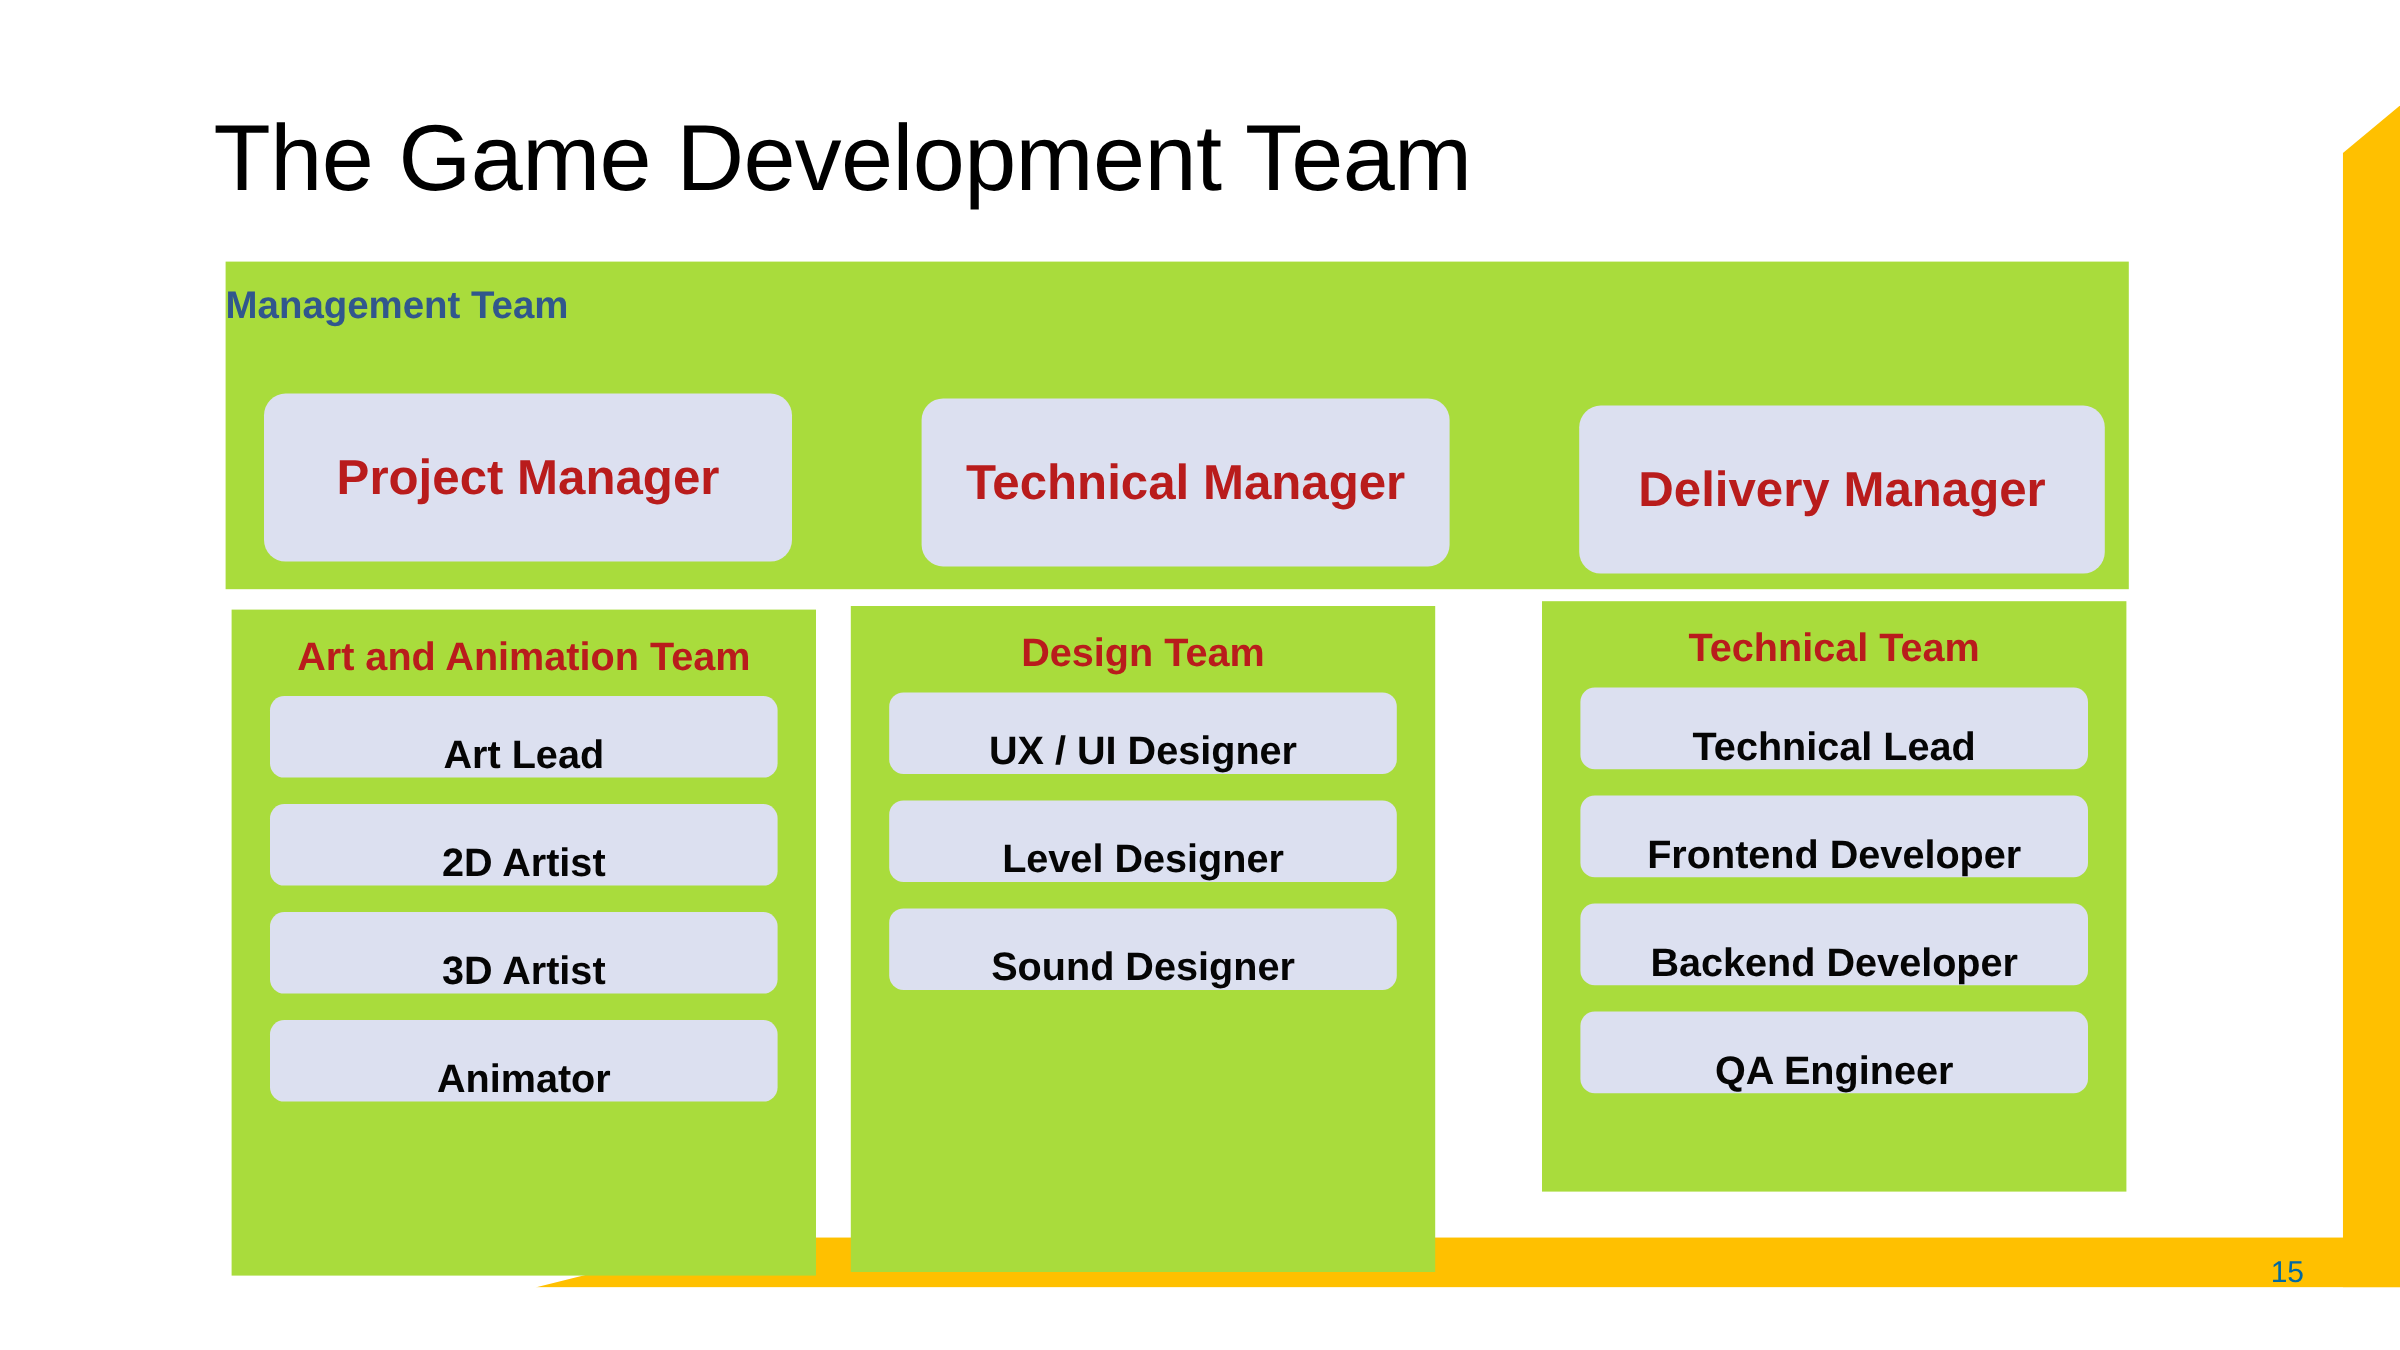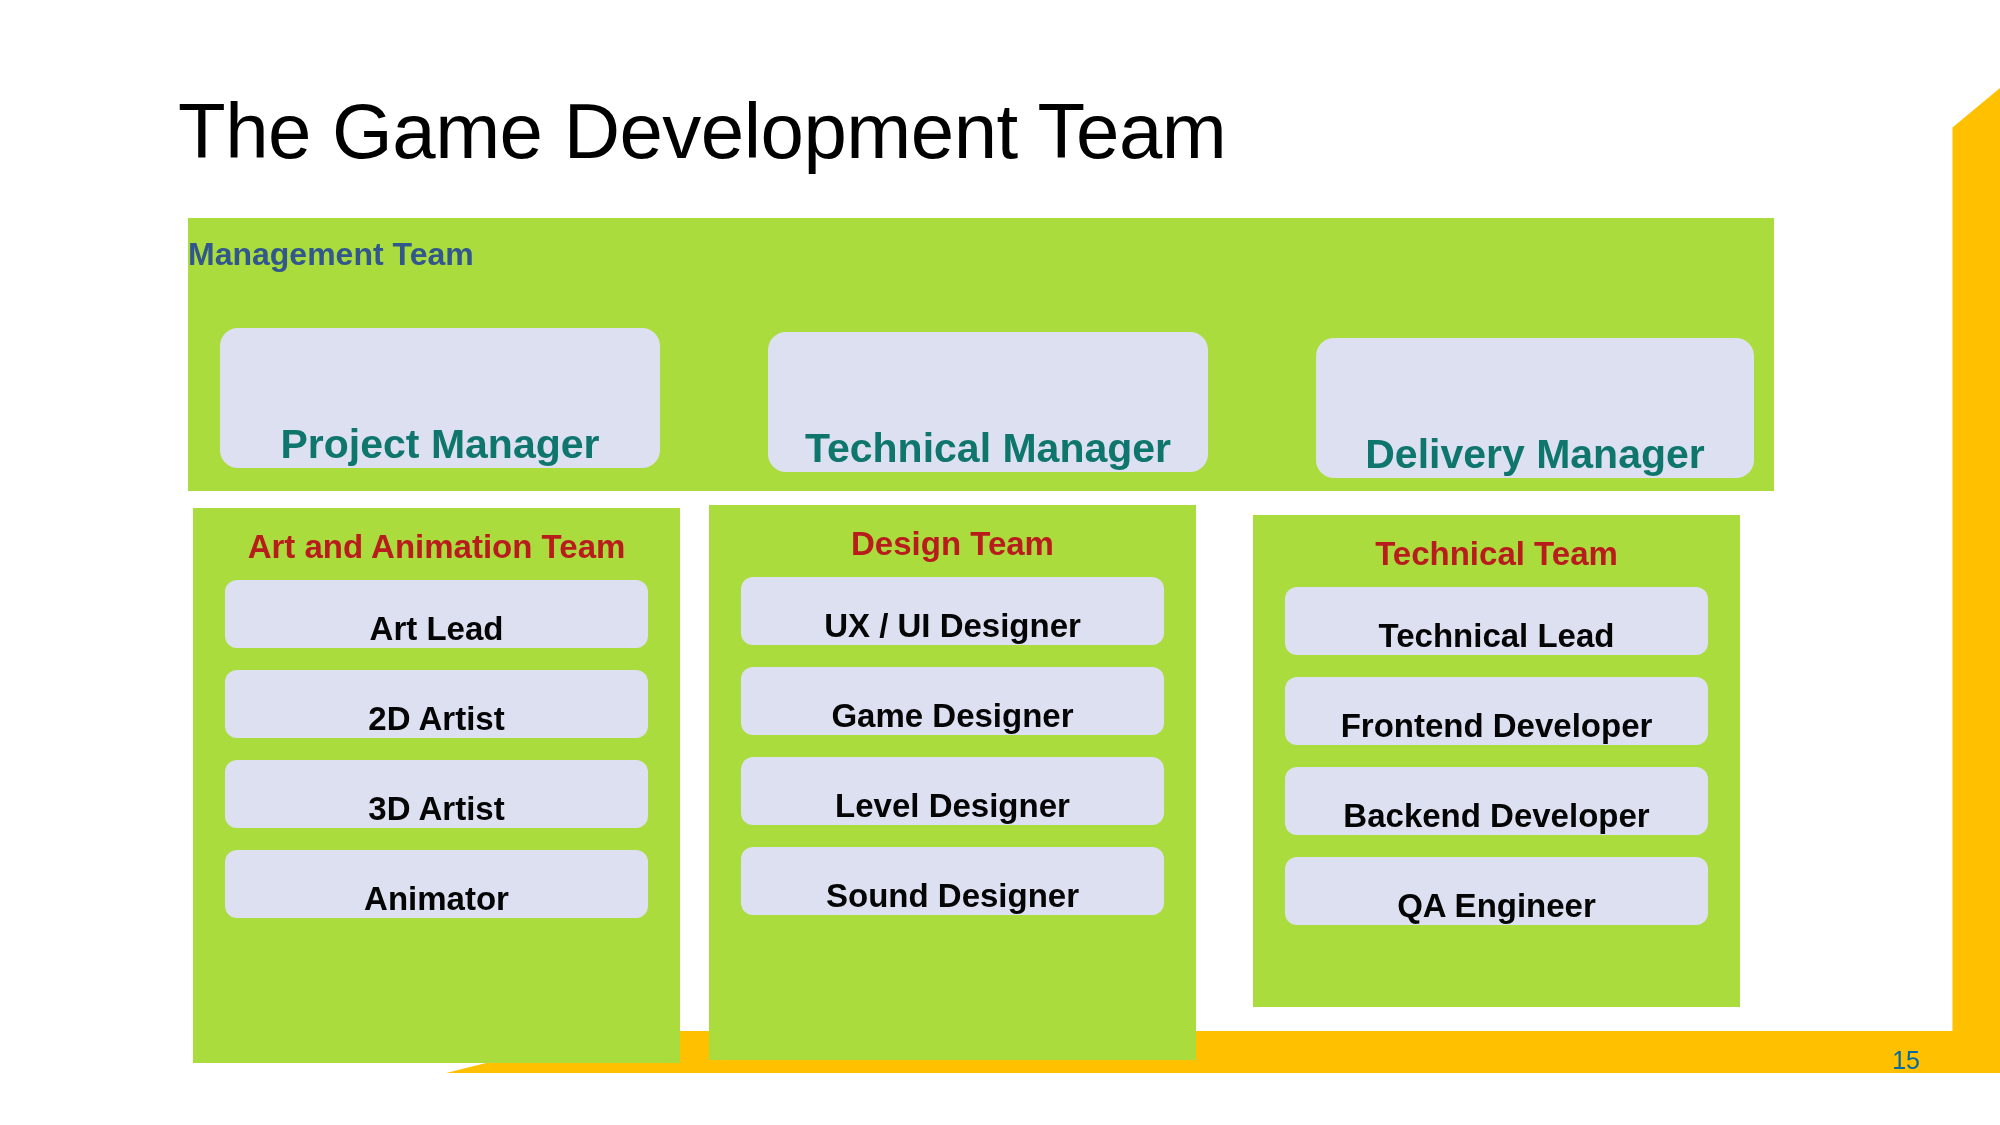--- a/index.html
+++ b/index.html
@@ -77,25 +77,25 @@
     display: flex;
     justify-content: space-between;
     align-items: flex-start;
   }
   .mgmt-card {
     width: 440px;
     height: 140px;
     background: #DCE0F0;
     border-radius: 18px;
     display: flex;
-    align-items: flex-end;
+    align-items: center;
     justify-content: center;
     font-size: 41px;
     font-weight: bold;
-    color: #0f766e;
+    color: #b91c1c;
     box-sizing: border-box;
   }
   .mgmt-card.c2 { margin-top: 4px; }
   .mgmt-card.c3 { margin-top: 10px; width: 438px; }
 
   
   .teams {
     position: absolute;
     left: 193px;
     top: 508px;
@@ -103,21 +103,21 @@
     height: 560px;
   }
   .team-col {
     position: absolute;
     background: #A9DC3C;
     box-sizing: border-box;
     padding: 0;
   }
   .team-col.col1 { left: 0px;    top: 0px;  width: 487px; height: 555px; }
   .team-col.col2 { left: 516px;  top: -3px; width: 487px; height: 555px; }
-  .team-col.col3 { left: 1060px; top: -7px; width: 487px; height: 492px; margin-top: 14px; }
+  .team-col.col3 { left: 1092px; top: -7px; width: 487px; height: 492px; }
 
   .team-heading {
     text-align: center;
     font-size: 33px;
     font-weight: bold;
     color: #b91c1c;
     padding-top: 20px;
     padding-bottom: 14px;
   }
   .role-list {
@@ -191,23 +191,20 @@
       </div>
     </div>
 
     <div class="team-col col2">
       <div class="team-heading">Design Team</div>
       <div class="role-list">
         <div class="role-card">
           <span>UX / UI Designer</span>
         </div>
         <div class="role-card">
-          <span>Game Designer</span>
-        </div>
-        <div class="role-card">
           <span>Level Designer</span>
         </div>
         <div class="role-card">
           <span>Sound Designer</span>
         </div>
       </div>
     </div>
 
     <div class="team-col col3">
       <div class="team-heading">Technical Team</div>

